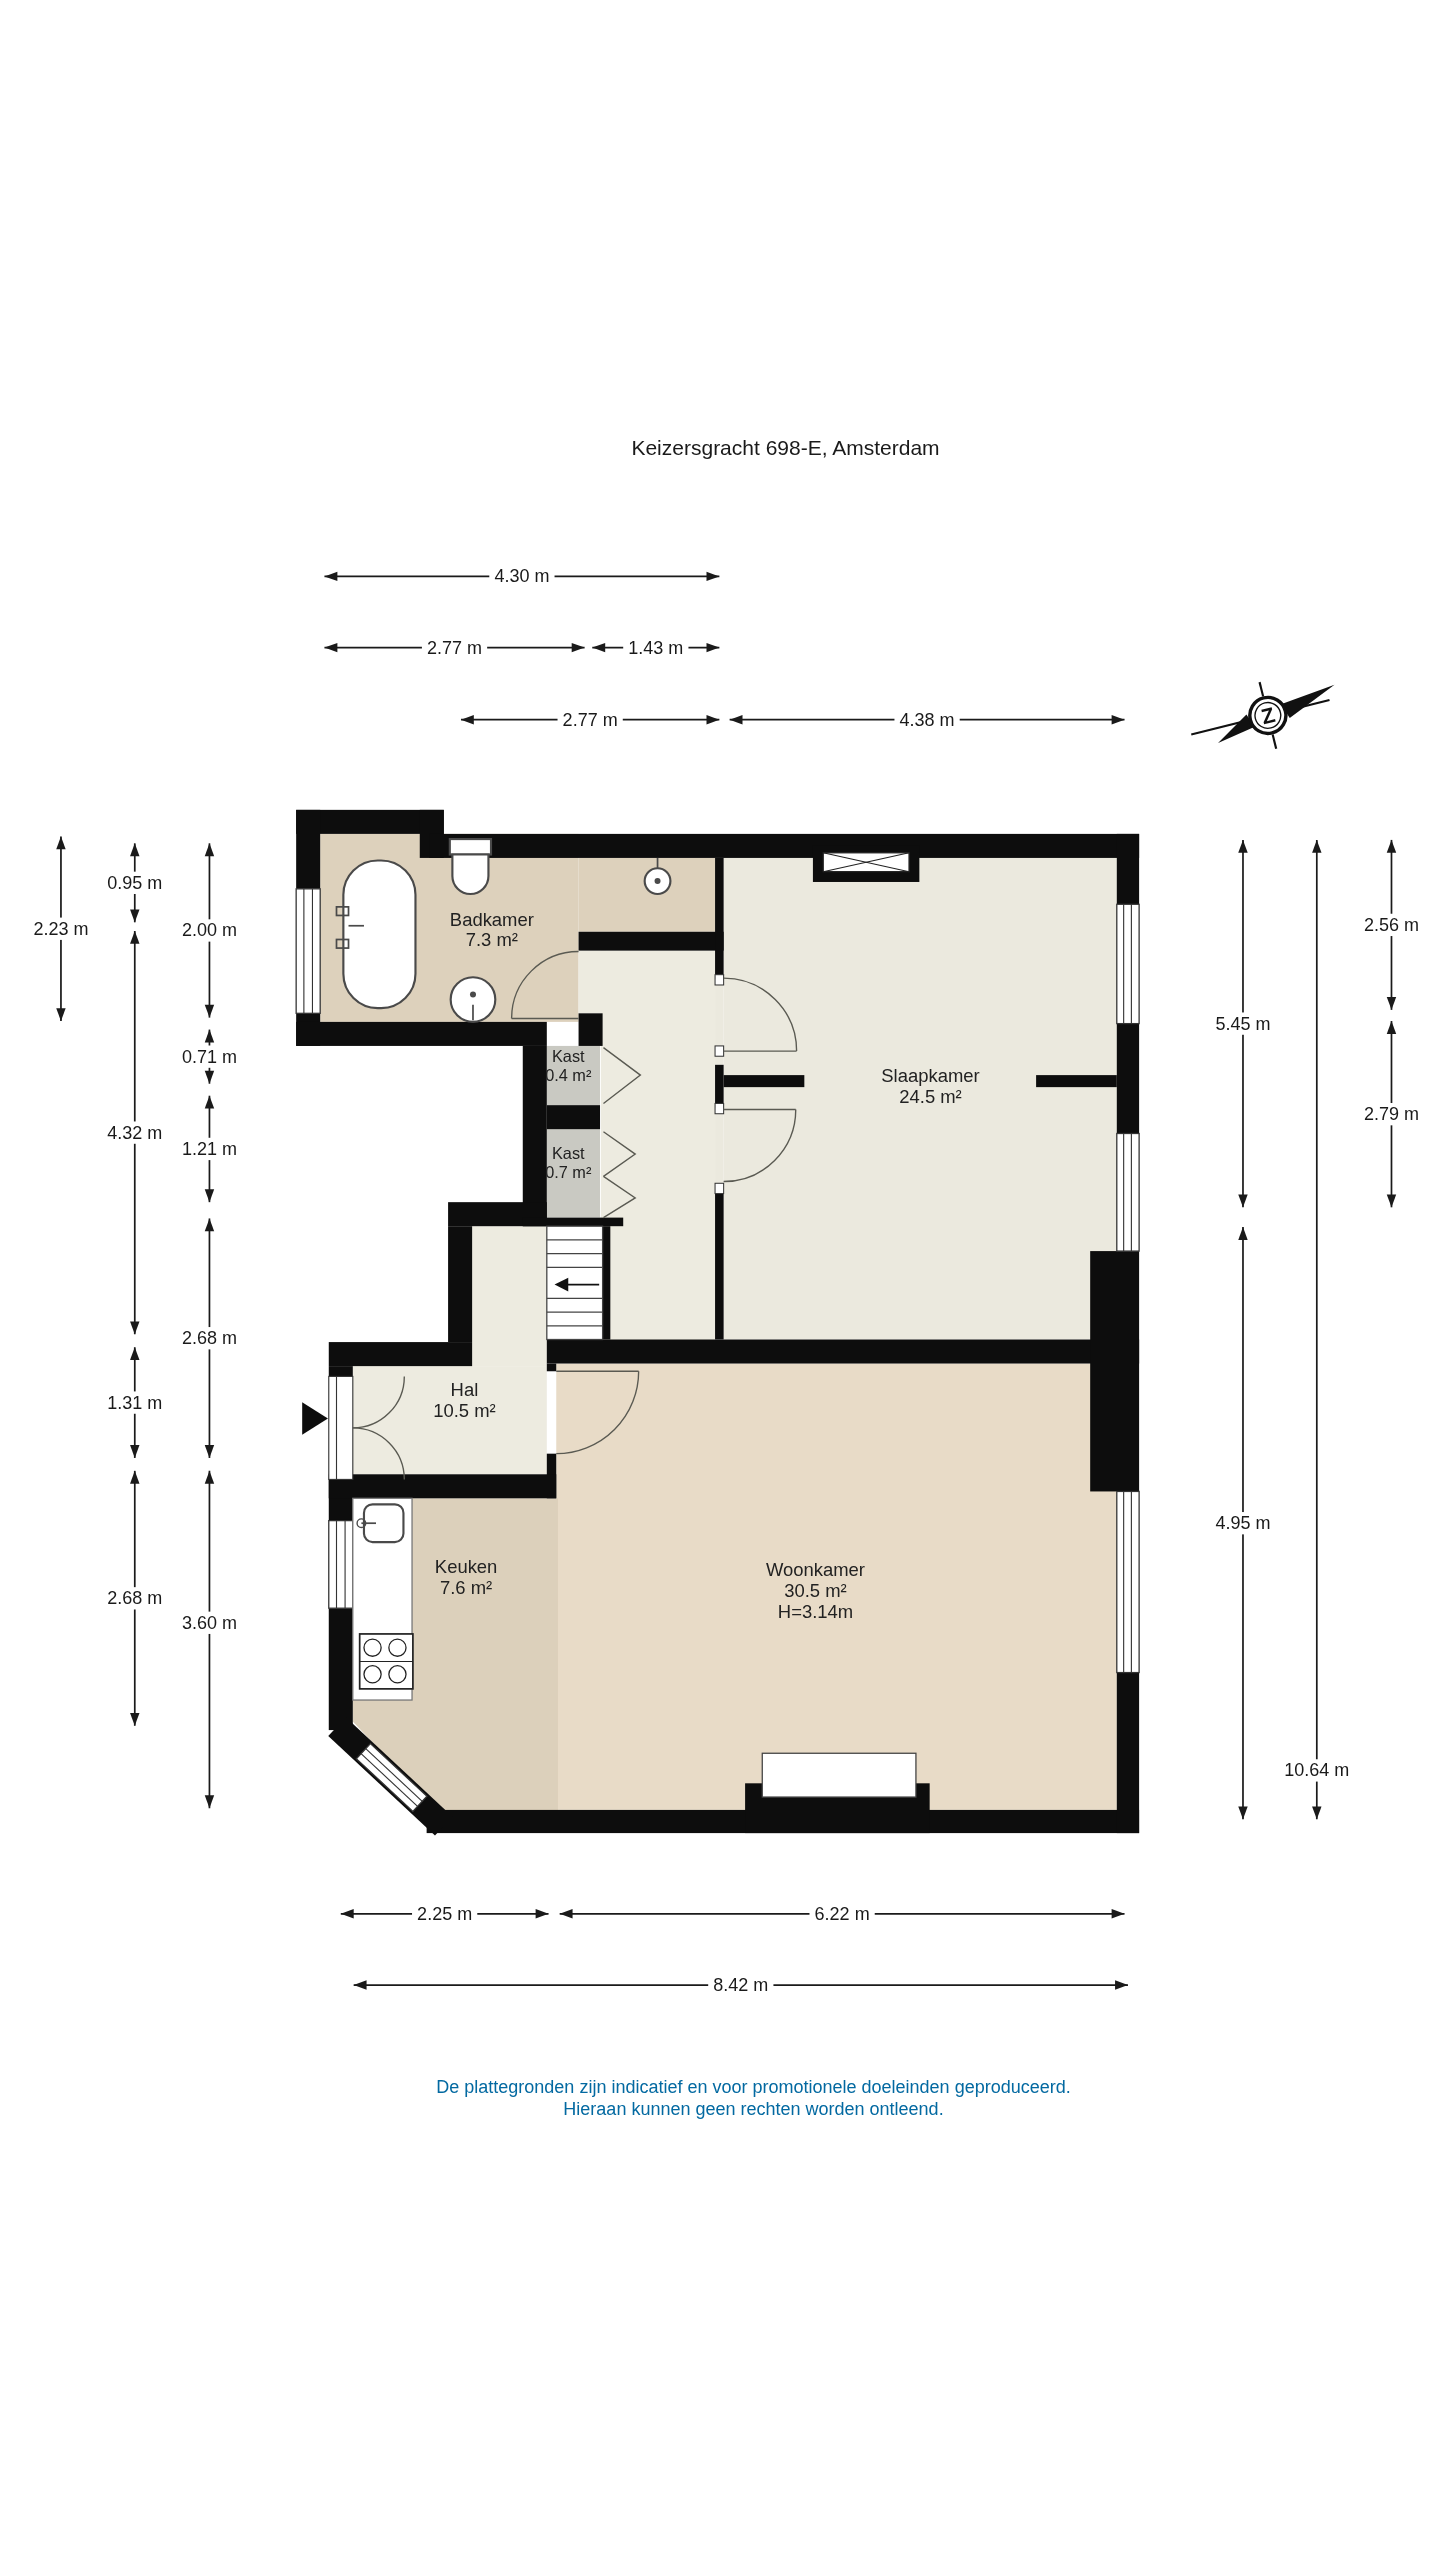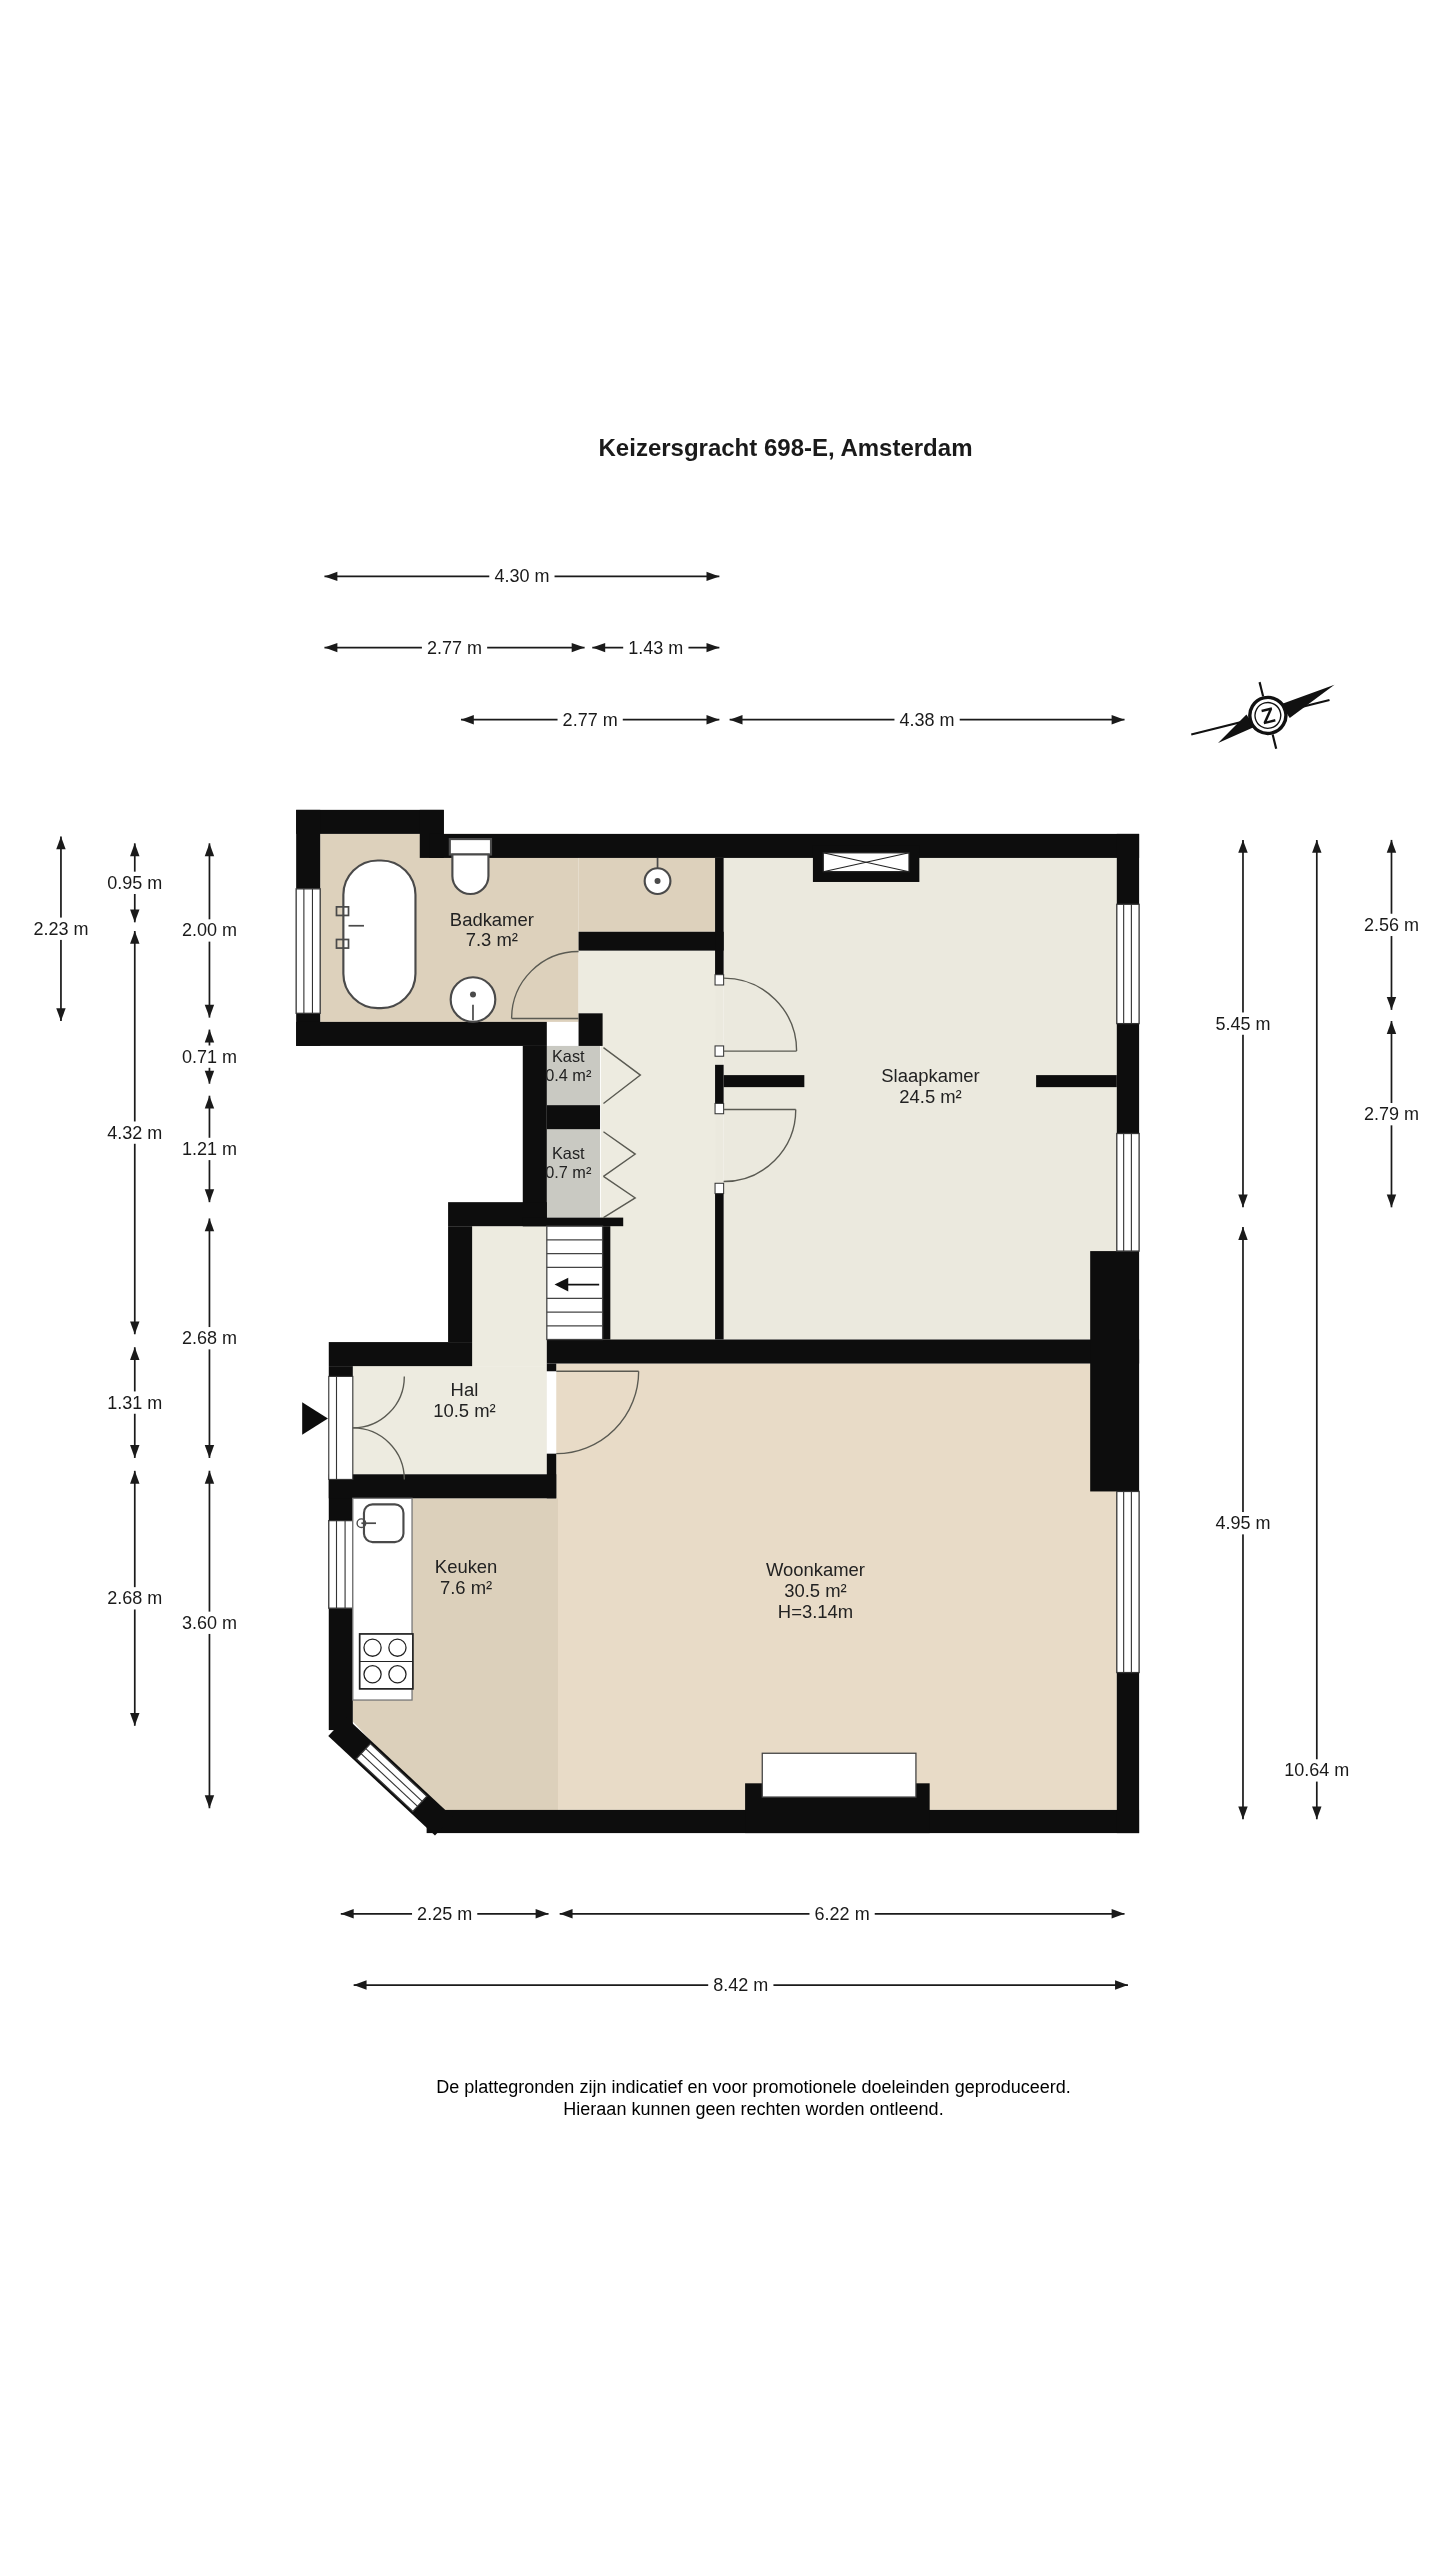--- a/index.html
+++ b/index.html
@@ -1,21 +1,21 @@
 <!DOCTYPE html>
 <html style="--c-wall: #0d0d0d; --c-bath: #ddd1bc; --c-kitchen: #dcd0bb; --c-living: #e8dbc7; --c-bed: #ebe9de; --c-hall: #edebe0; --c-closet: #c9c9c2;font-size:13.7px"><head>
 <meta charset="utf-8">
 <style>
   html,body{margin:0;padding:0;background:#fff;}
   body{width:1449px;height:2576px;position:relative;font-family:"Liberation Sans",sans-serif;}
   #canvas{position:absolute;left:0;top:0;width:1449px;height:2576px;}
   .title-block{position:absolute;left:442px;top:432px;width:687px;text-align:center;
-    font-size:24px;font-weight:bold;color:#1a1a1a;line-height:32px;}
+    font-size:21px;font-weight:normal;color:#1a1a1a;line-height:32px;}
   .footer-block{position:absolute;left:410px;top:2076px;width:687px;text-align:center;
-    font-size:18px;color:#000000;line-height:22px;}
+    font-size:18px;color:#0369a1;line-height:22px;}
   svg{position:absolute;left:0;top:0;}
   .wall{fill:var(--c-wall);}
   .room-bath{fill:var(--c-bath);}
   .room-kitchen{fill:var(--c-kitchen);}
   .room-living{fill:var(--c-living);}
   .room-bed{fill:var(--c-bed);}
   .room-hall{fill:var(--c-hall);}
   .room-closet{fill:var(--c-closet);}
   .fixture{fill:#ffffff;stroke:#4a4a4a;stroke-width:2.5;}
   .fixline{stroke:#4a4a4a;stroke-width:2;fill:none;}

